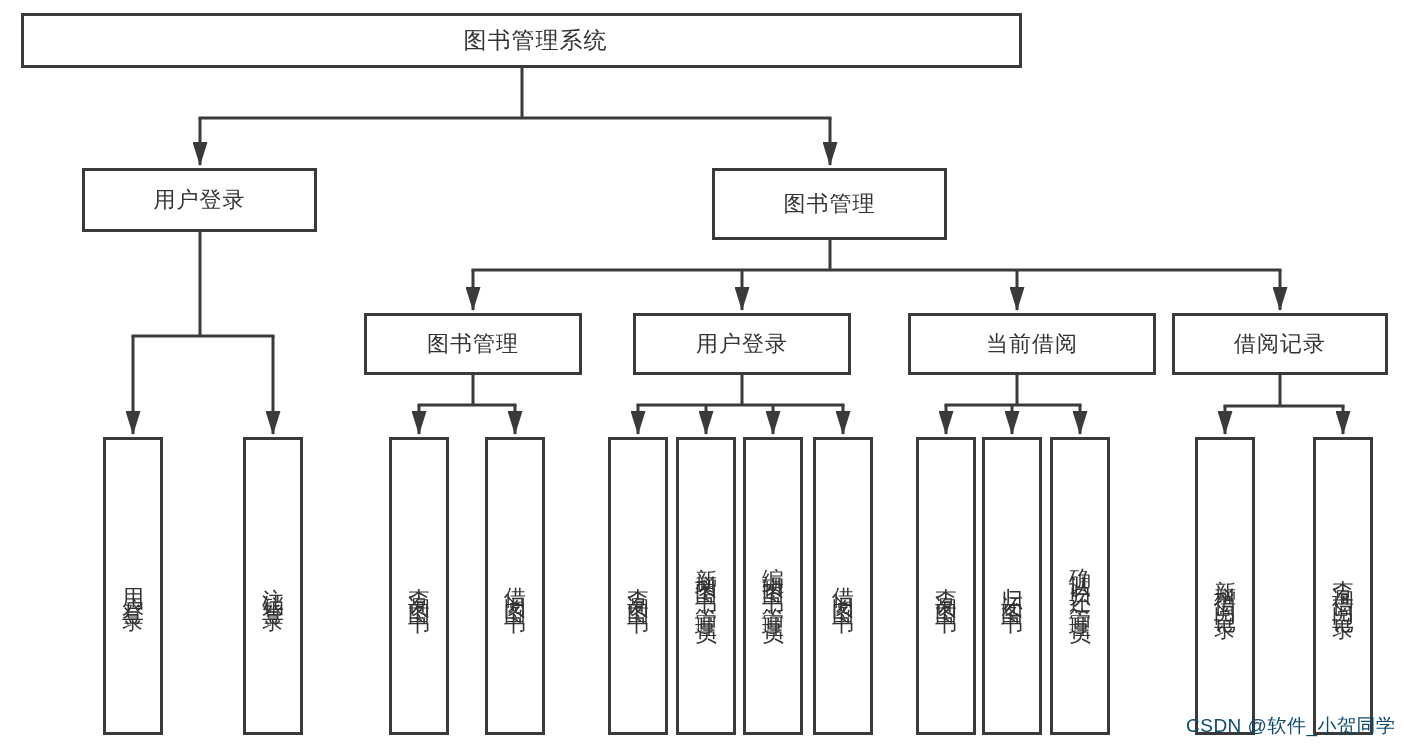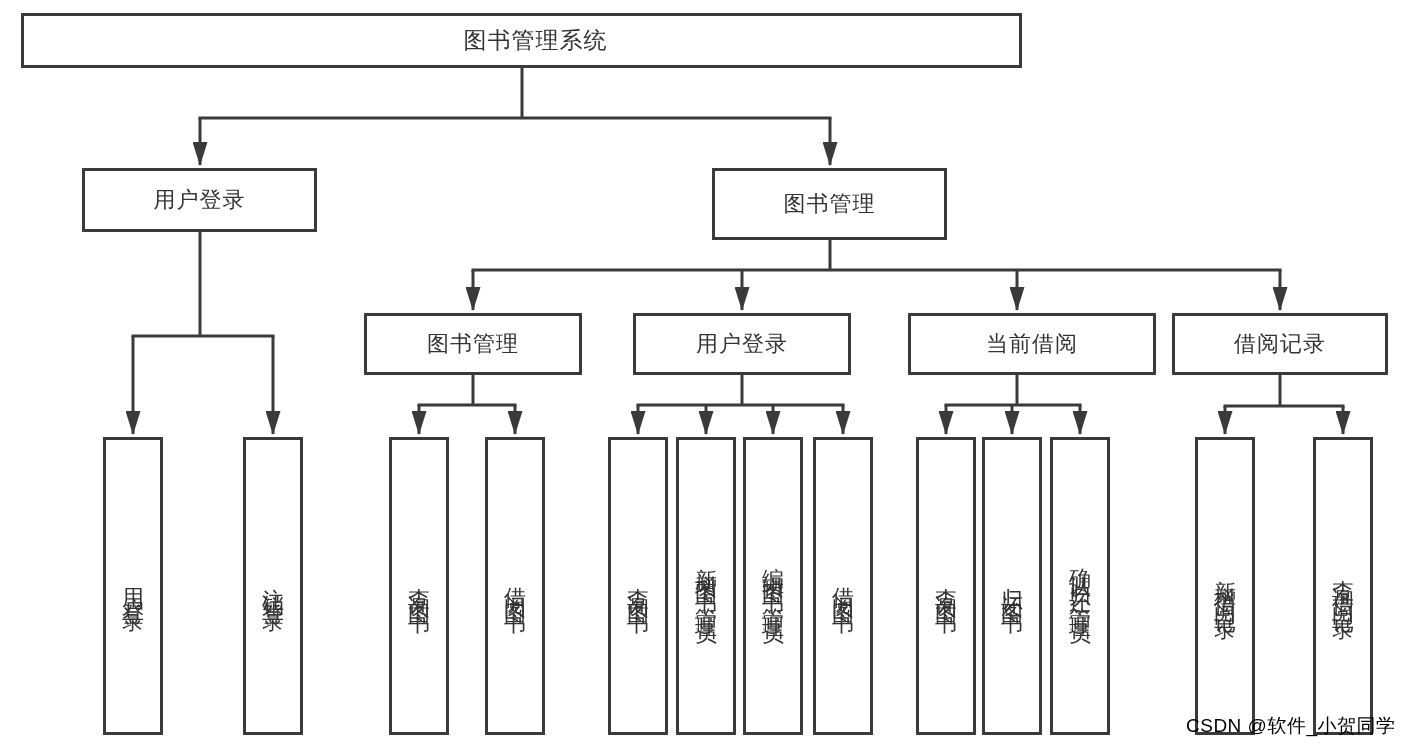--- a/index.html
+++ b/index.html
@@ -30,21 +30,21 @@
     text-orientation:mixed;
     font-size:22px;
     letter-spacing:8px;
     top:437px;width:60px;height:298px;
   }
   .watermark{
     position:absolute;
     left:1186px;top:713px;
     z-index:3;
     font-size:19px;
-    color:#000000;
+    color:#0c4a6e;
     white-space:nowrap;
     letter-spacing:0.5px;
   }
 </style>
 </head>
 <body>
 
 <div id="stage">
 
   <svg id="connectors" width="1405" height="747" viewBox="0 0 1405 747">

